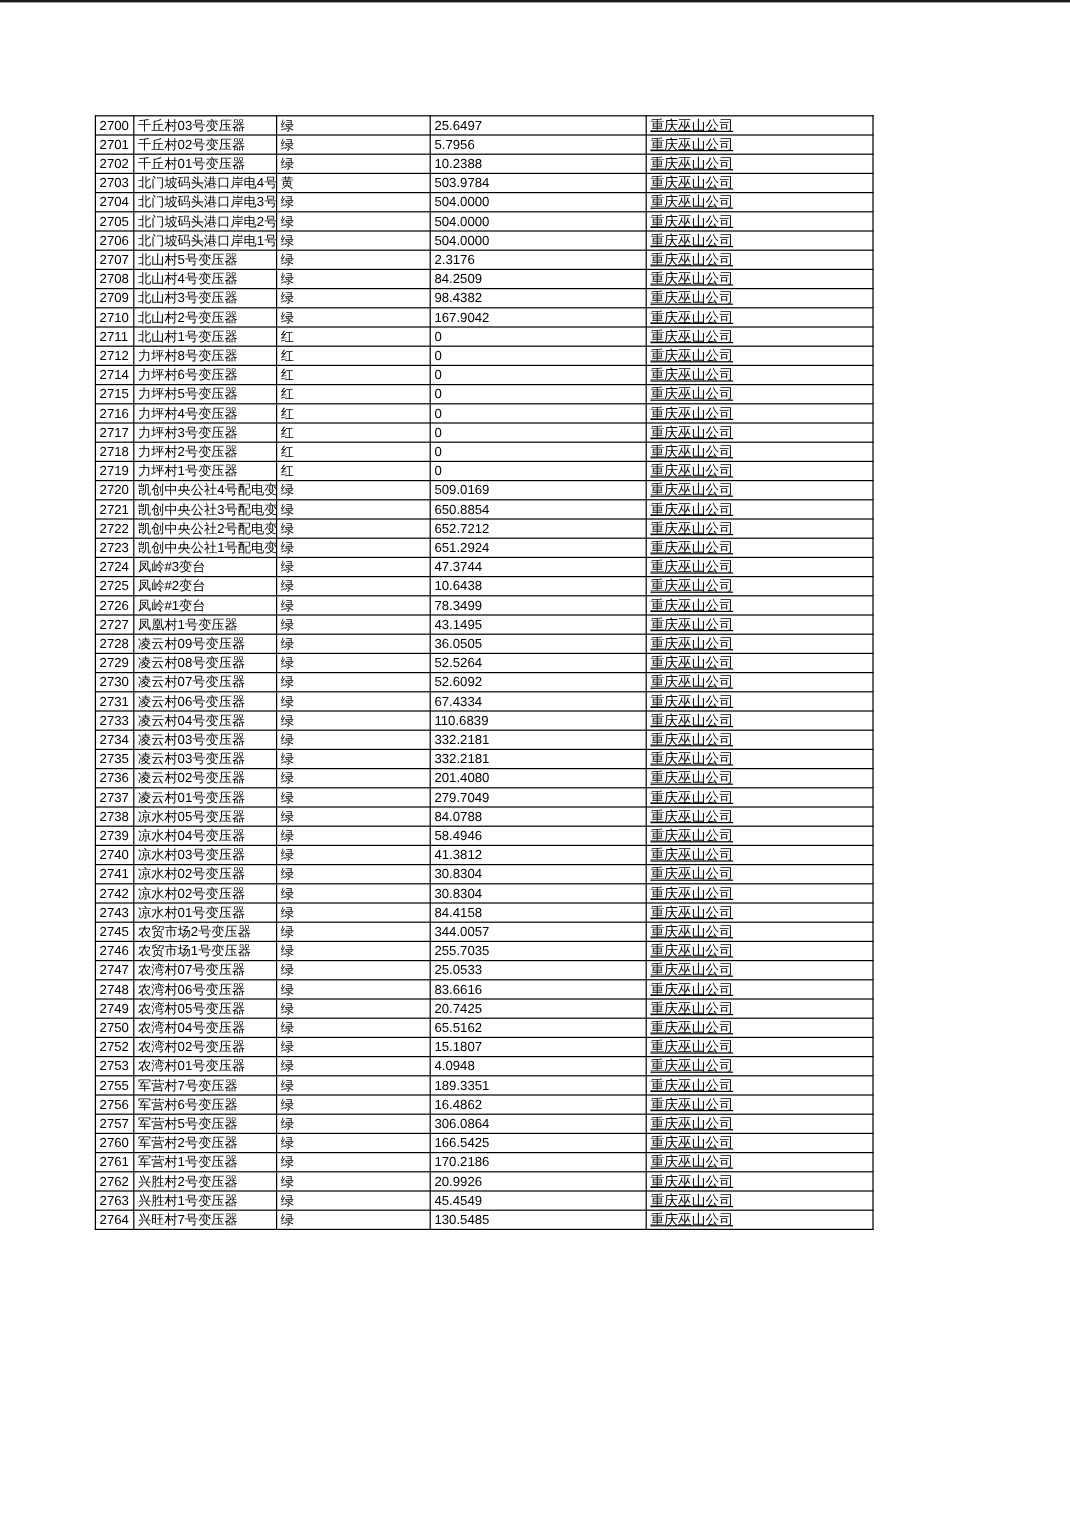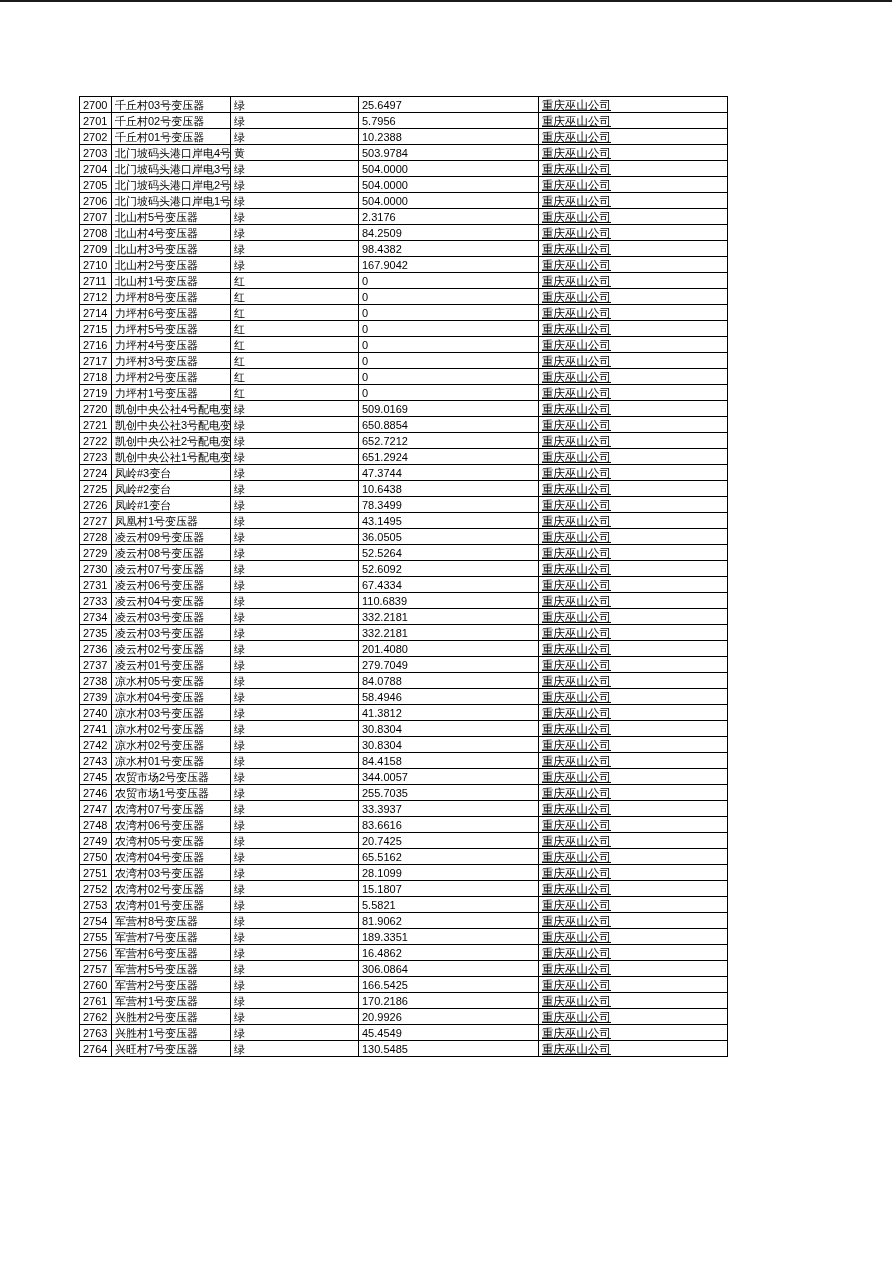--- a/index.html
+++ b/index.html
@@ -361,21 +361,21 @@
           <td class="col-id">2746</td>
           <td class="col-name">农贸市场1号变压器</td>
           <td class="col-status">绿</td>
           <td class="col-value">255.7035</td>
           <td class="col-company"><span class="company-text">重庆巫山公司</span></td>
         </tr>
         <tr>
           <td class="col-id">2747</td>
           <td class="col-name">农湾村07号变压器</td>
           <td class="col-status">绿</td>
-          <td class="col-value">33.3937</td>
+          <td class="col-value">25.0533</td>
           <td class="col-company"><span class="company-text">重庆巫山公司</span></td>
         </tr>
         <tr>
           <td class="col-id">2748</td>
           <td class="col-name">农湾村06号变压器</td>
           <td class="col-status">绿</td>
           <td class="col-value">83.6616</td>
           <td class="col-company"><span class="company-text">重庆巫山公司</span></td>
         </tr>
         <tr>
@@ -386,45 +386,31 @@
           <td class="col-company"><span class="company-text">重庆巫山公司</span></td>
         </tr>
         <tr>
           <td class="col-id">2750</td>
           <td class="col-name">农湾村04号变压器</td>
           <td class="col-status">绿</td>
           <td class="col-value">65.5162</td>
           <td class="col-company"><span class="company-text">重庆巫山公司</span></td>
         </tr>
         <tr>
-          <td class="col-id">2751</td>
-          <td class="col-name">农湾村03号变压器</td>
-          <td class="col-status">绿</td>
-          <td class="col-value">28.1099</td>
-          <td class="col-company"><span class="company-text">重庆巫山公司</span></td>
-        </tr>
-        <tr>
           <td class="col-id">2752</td>
           <td class="col-name">农湾村02号变压器</td>
           <td class="col-status">绿</td>
           <td class="col-value">15.1807</td>
           <td class="col-company"><span class="company-text">重庆巫山公司</span></td>
         </tr>
         <tr>
           <td class="col-id">2753</td>
           <td class="col-name">农湾村01号变压器</td>
           <td class="col-status">绿</td>
-          <td class="col-value">5.5821</td>
-          <td class="col-company"><span class="company-text">重庆巫山公司</span></td>
-        </tr>
-        <tr>
-          <td class="col-id">2754</td>
-          <td class="col-name">军营村8号变压器</td>
-          <td class="col-status">绿</td>
-          <td class="col-value">81.9062</td>
+          <td class="col-value">4.0948</td>
           <td class="col-company"><span class="company-text">重庆巫山公司</span></td>
         </tr>
         <tr>
           <td class="col-id">2755</td>
           <td class="col-name">军营村7号变压器</td>
           <td class="col-status">绿</td>
           <td class="col-value">189.3351</td>
           <td class="col-company"><span class="company-text">重庆巫山公司</span></td>
         </tr>
         <tr>

